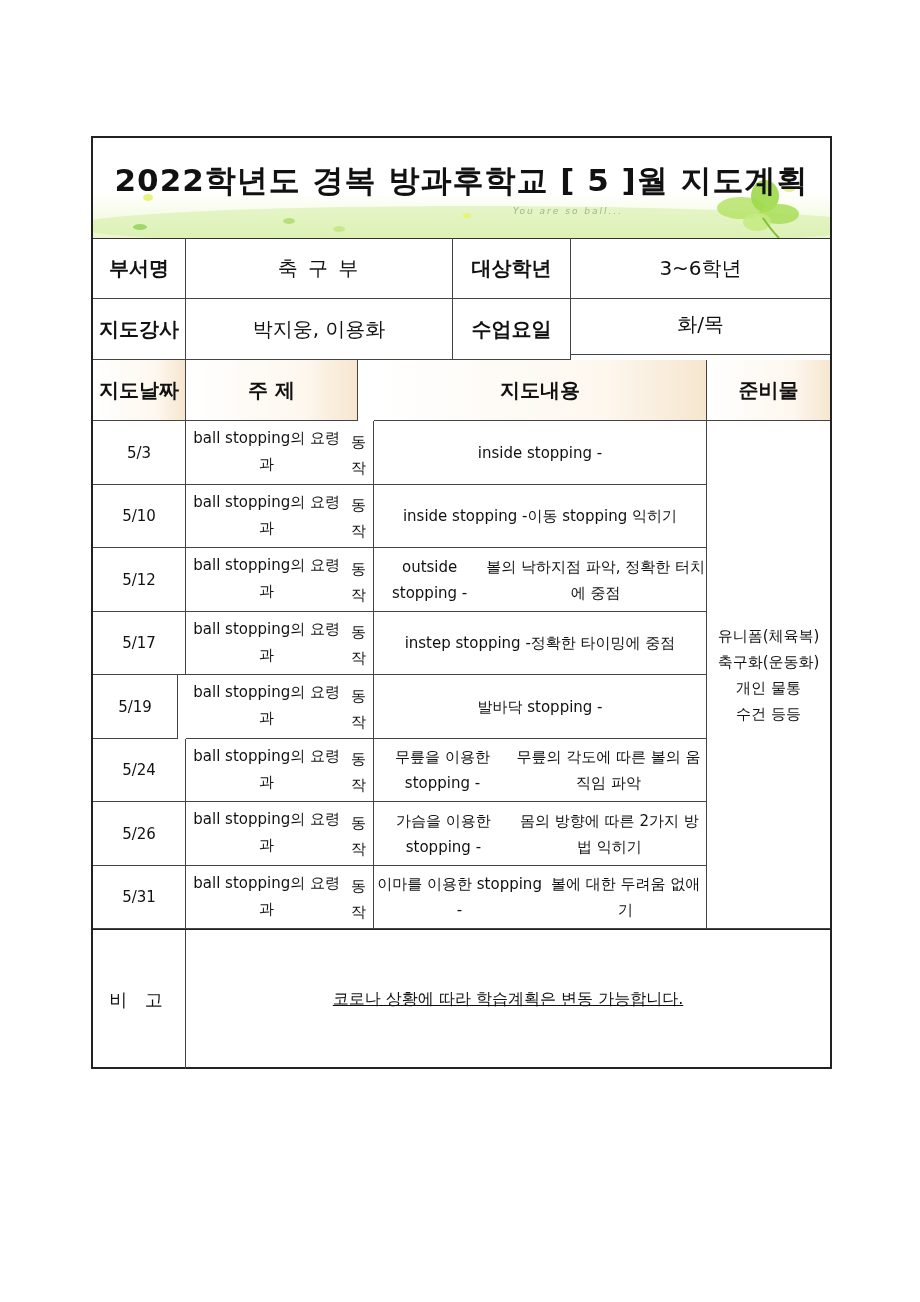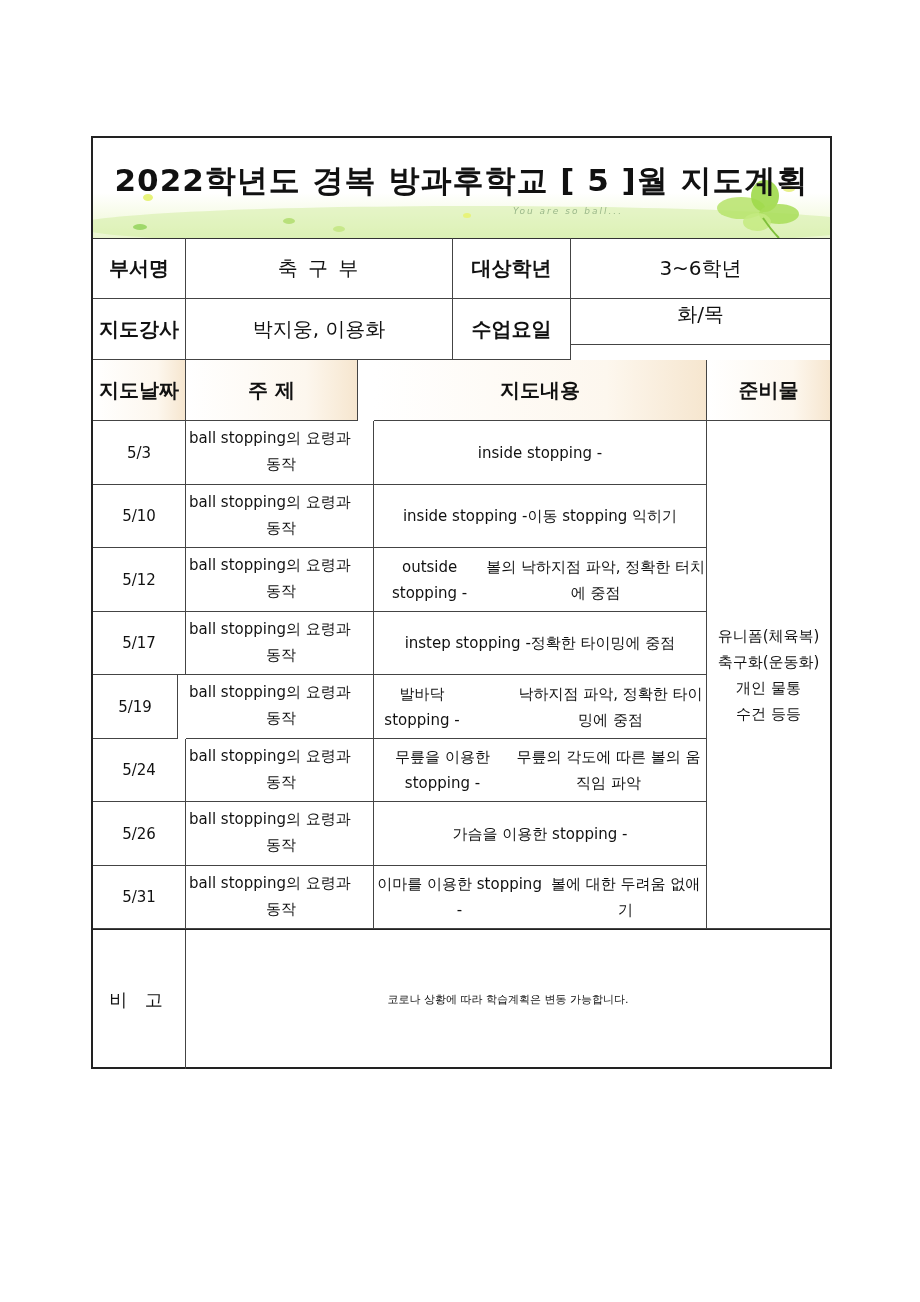--- a/index.html
+++ b/index.html
@@ -12,28 +12,28 @@
   .banner .wave { position:absolute; left:-20px; bottom:-8px; width:800px; height:40px; border-radius:50%; background:rgba(205,235,150,0.45); }
   .banner .script { position:absolute; left:420px; top:68px; font-size:9px; font-style:italic; color:#9bb88a; letter-spacing:2px; }
   .banner .clover { position:absolute; left:620px; top:40px; width:90px; height:60px; }
   .grid { position:absolute; left:0; width:737px; }
   .cell { position:absolute; box-sizing:border-box; border-right:1px solid #444; border-bottom:1px solid #444; display:flex; align-items:center; justify-content:center; text-align:center; }
   .cell.last { border-right:none; }
   .lbl { font-size:20px; font-weight:bold; }
   .val { font-size:20px; }
   .hdr { background: linear-gradient(90deg,#ffffff 0%, #fdf7ee 70%, #f6e6cf 100%); font-size:20px; font-weight:bold; }
   .small { font-size:15px; line-height:26px; }
-  .topic { justify-content:flex-start; align-items:flex-start; flex-direction:column; padding:4px 0 0 3px; }
+  .topic { justify-content:flex-start; align-items:flex-start; flex-direction:row; padding:4px 0 0 3px; }
   .topic span { display:block; }
   .topic .l2 { align-self:center; }
   .content { flex-direction:row; }
   .content span { display:block; }
   .mats { flex-direction:column; font-size:15px; line-height:26px; }
   .remark-lbl { font-size:18px; letter-spacing:6px; }
-  .remark-val { font-size:11px; }
+  .remark-val { font-size:16px;text-decoration:underline; }
 </style>
 </head>
 <body>
 
 <div class="sheet">
 
   <div class="banner">
     <div class="wave"></div>
     <div class="deco" style="left:50px;top:56px;width:10px;height:7px;background:#e7f37a;"></div>
     <div class="deco" style="left:40px;top:86px;width:14px;height:6px;background:#9fd86a;"></div>
@@ -55,21 +55,21 @@
 
   <div class="grid" style="top:100px;">
     <div class="cell lbl" style="left:0;top:0;width:93px;height:61px;">부서명</div>
     <div class="cell val" style="left:93px;top:0;width:267px;height:61px;letter-spacing:2px;">축 구 부</div>
     <div class="cell lbl" style="left:360px;top:0;width:118px;height:61px;">대상학년</div>
     <div class="cell val last" style="left:478px;top:0;width:259px;height:61px;">3~6학년</div>
 
     <div class="cell lbl" style="left:0;top:61px;width:93px;height:61px;">지도강사</div>
     <div class="cell val" style="left:93px;top:61px;width:267px;height:61px;">박지웅, 이용화</div>
     <div class="cell lbl" style="left:360px;top:61px;width:118px;height:61px;">수업요일</div>
-    <div class="cell val last" style="left:478px;top:46px;width:259px;height:61px;">화/목</div>
+    <div class="cell val last" style="left:478px;top:56px;width:259px;height:61px;">화/목</div>
   </div>
 
   <div class="grid" style="top:222px;">
     <div class="cell hdr" style="left:0;top:0;width:93px;height:61px;">지도날짜</div>
     <div class="cell hdr" style="left:93px;top:0;width:172px;height:61px;">주 제</div>
     <div class="cell hdr" style="left:281px;top:0;width:333px;height:61px;text-align:right;">지도내용</div>
     <div class="cell hdr last" style="left:614px;top:0;width:123px;height:61px;">준비물</div>
   </div>
 
   <div class="grid" style="top:283px;">
@@ -113,40 +113,40 @@
         <span>정확한 타이밍에 중점</span>
       </div>
 
     <div class="cell small" style="left:0;top:254px;width:85px;height:64px;">5/19</div>
     <div class="cell small topic" style="left:93px;top:254px;width:188px;height:64px;">
         <span>ball stopping의 요령과</span>
         <span class="l2">동작</span>
       </div>
     <div class="cell small content" style="left:281px;top:254px;width:333px;height:64px;gap:45px;">
         <span>발바닥 stopping -</span>
-        <span>낙하지점 파악, 정확한 타이밍에 중점</span>
       </div>
 
     <div class="cell small" style="left:0;top:318px;width:93px;height:63px;">5/24</div>
     <div class="cell small topic" style="left:93px;top:318px;width:188px;height:63px;">
         <span>ball stopping의 요령과</span>
         <span class="l2">동작</span>
       </div>
     <div class="cell small content" style="left:281px;top:318px;width:333px;height:63px;">
         <span>무릎을 이용한 stopping -</span>
         <span>무릎의 각도에 따른 볼의 움직임 파악</span>
       </div>
 
     <div class="cell small" style="left:0;top:381px;width:93px;height:64px;">5/26</div>
     <div class="cell small topic" style="left:93px;top:381px;width:188px;height:64px;">
         <span>ball stopping의 요령과</span>
         <span class="l2">동작</span>
       </div>
     <div class="cell small content" style="left:281px;top:381px;width:333px;height:64px;">
         <span>가슴을 이용한 stopping -</span>
+        <span>몸의 방향에 따른 2가지 방법 익히기</span>
       </div>
 
     <div class="cell small" style="left:0;top:445px;width:93px;height:63px;">5/31</div>
     <div class="cell small topic" style="left:93px;top:445px;width:188px;height:63px;">
         <span>ball stopping의 요령과</span>
         <span class="l2">동작</span>
       </div>
     <div class="cell small content" style="left:281px;top:445px;width:333px;height:63px;">
         <span>이마를 이용한 stopping -</span>
         <span>볼에 대한 두려움 없애기</span>

